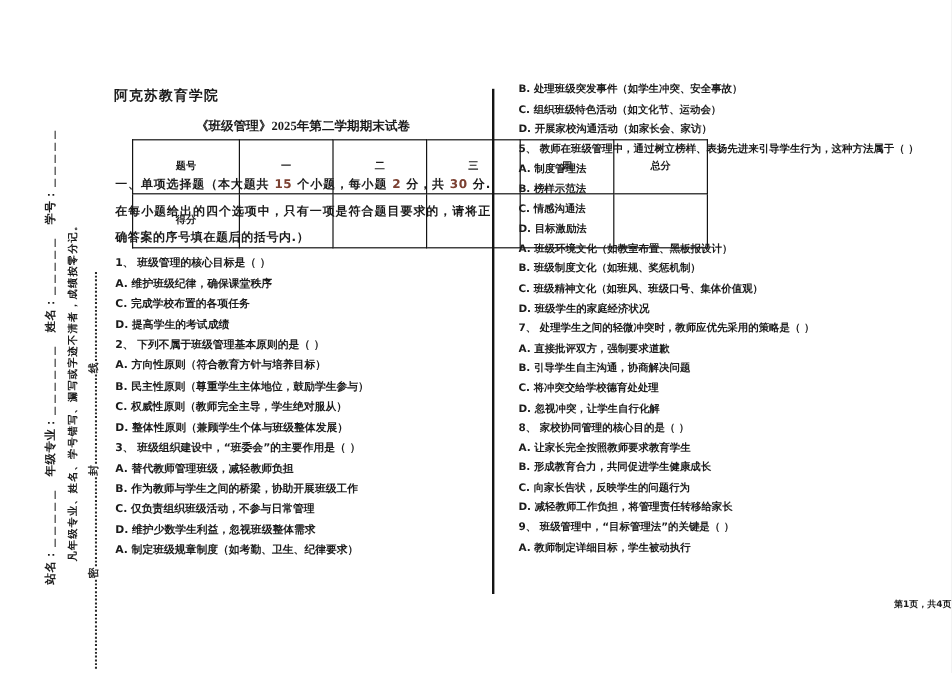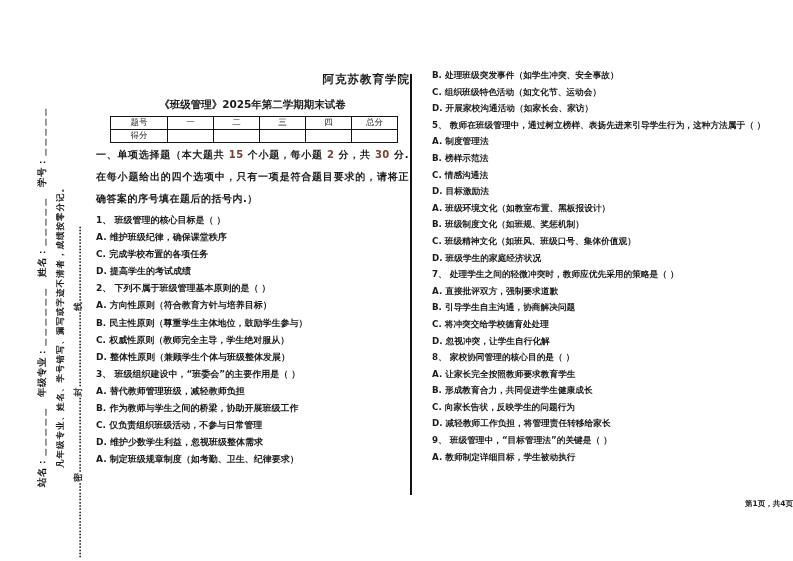--- a/index.html
+++ b/index.html
@@ -9,28 +9,28 @@
   }
   
   .v{
     position:absolute;transform-origin:0 0;transform:rotate(-90deg);
     white-space:nowrap;
   }
   .side-fields{left:36px;top:487px;font-size:9.5px;letter-spacing:.5px;}
   .side-warning{left:55px;top:468px;font-size:8.5px;letter-spacing:1px;}
   .side-seal{left:72px;top:558px;font-size:9px;letter-spacing:.5px;color:#2a2a2a;}
   .divider{position:absolute;left:410px;top:74px;width:2px;height:421px;background:#141414;}
-  .school{position:absolute;left:95px;top:72px;width:315px;text-align:right;font-size:11.5px;letter-spacing:1px;}
-  .etitle{position:absolute;left:95px;top:98px;width:315px;text-align:center;font-size:10.5px;}
+  .school{position:absolute;left:95px;top:72px;width:315px;text-align:left;font-size:11.5px;letter-spacing:1px;}
+  .etitle{position:absolute;left:95px;top:98px;width:315px;text-align:center;font-size:10.5px;font-family:Liberation Serif, serif;}
   table.score{
     position:absolute;left:110px;top:116px;border-collapse:collapse;table-layout:fixed;
   }
   table.score td{
-    border:1px solid #141414;width:45px;height:11px;padding:0;
-    text-align:center;vertical-align:middle;font-size:8.5px;font-weight:400;
+    border:1px solid #141414;width:45px;height:11px;padding:16px;
+    text-align:center;vertical-align:middle;font-size:8.5px;font-weight:700;
   }
   table.score td.corner{width:56px;}
   .intro{
     position:absolute;left:96px;top:144px;width:313px;
     font-size:10px;line-height:22px;text-align:justify;letter-spacing:.5px;
   }
   .hl{color:var(--hl,#7b4031);}
   .colL{position:absolute;left:96px;top:212px;width:313px;font-size:9px;line-height:17.1px;}
   .colR{position:absolute;left:432px;top:67px;width:358px;font-size:8.7px;line-height:16.6px;}
   .line{white-space:nowrap;overflow:hidden;}

